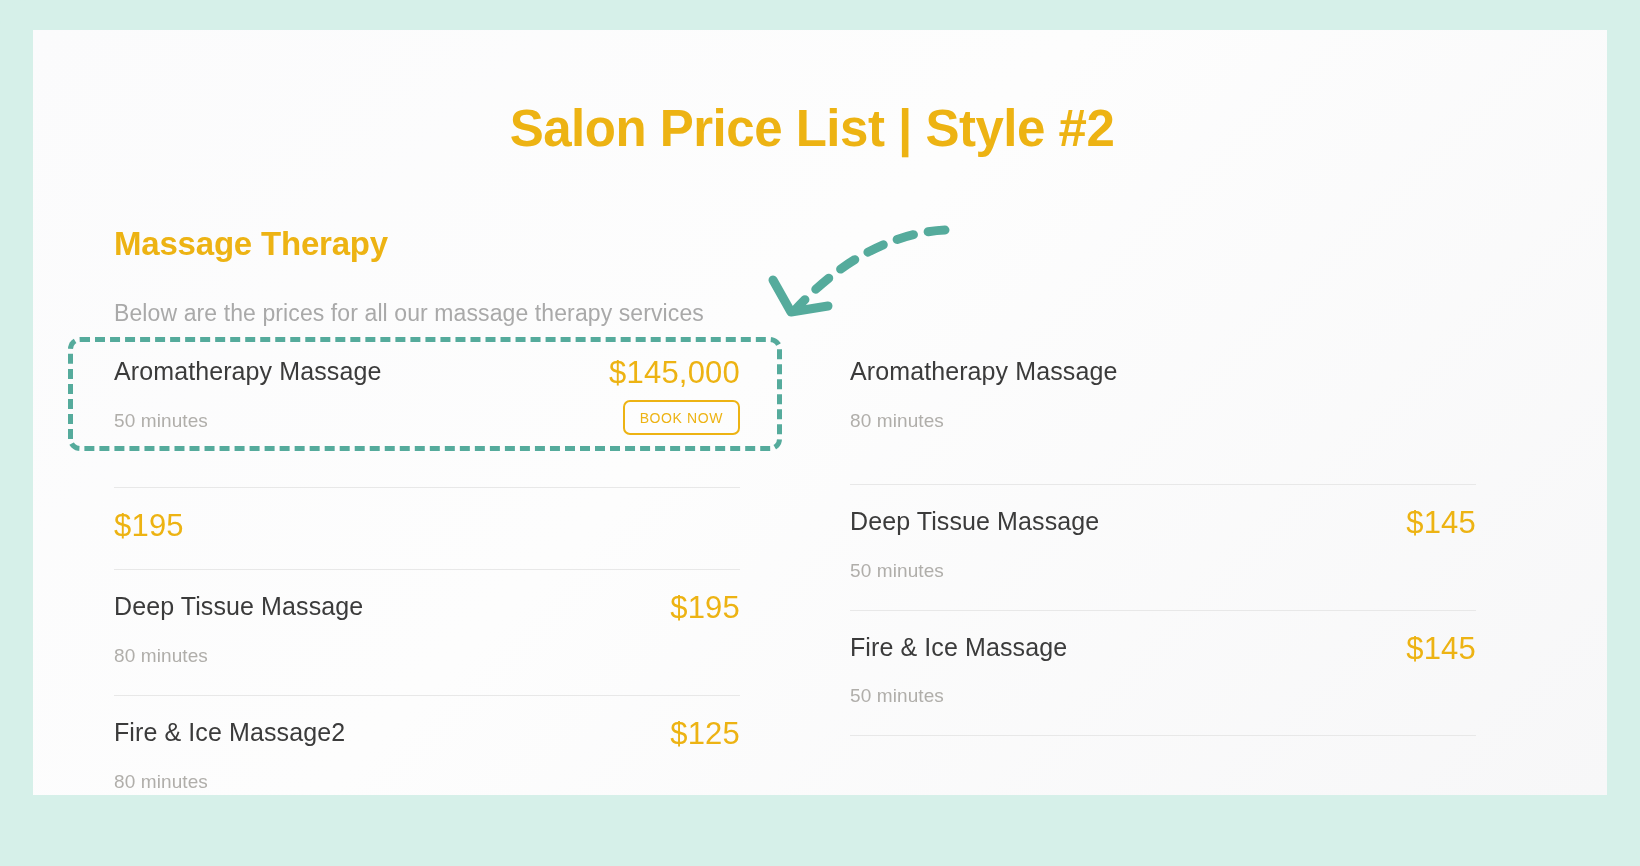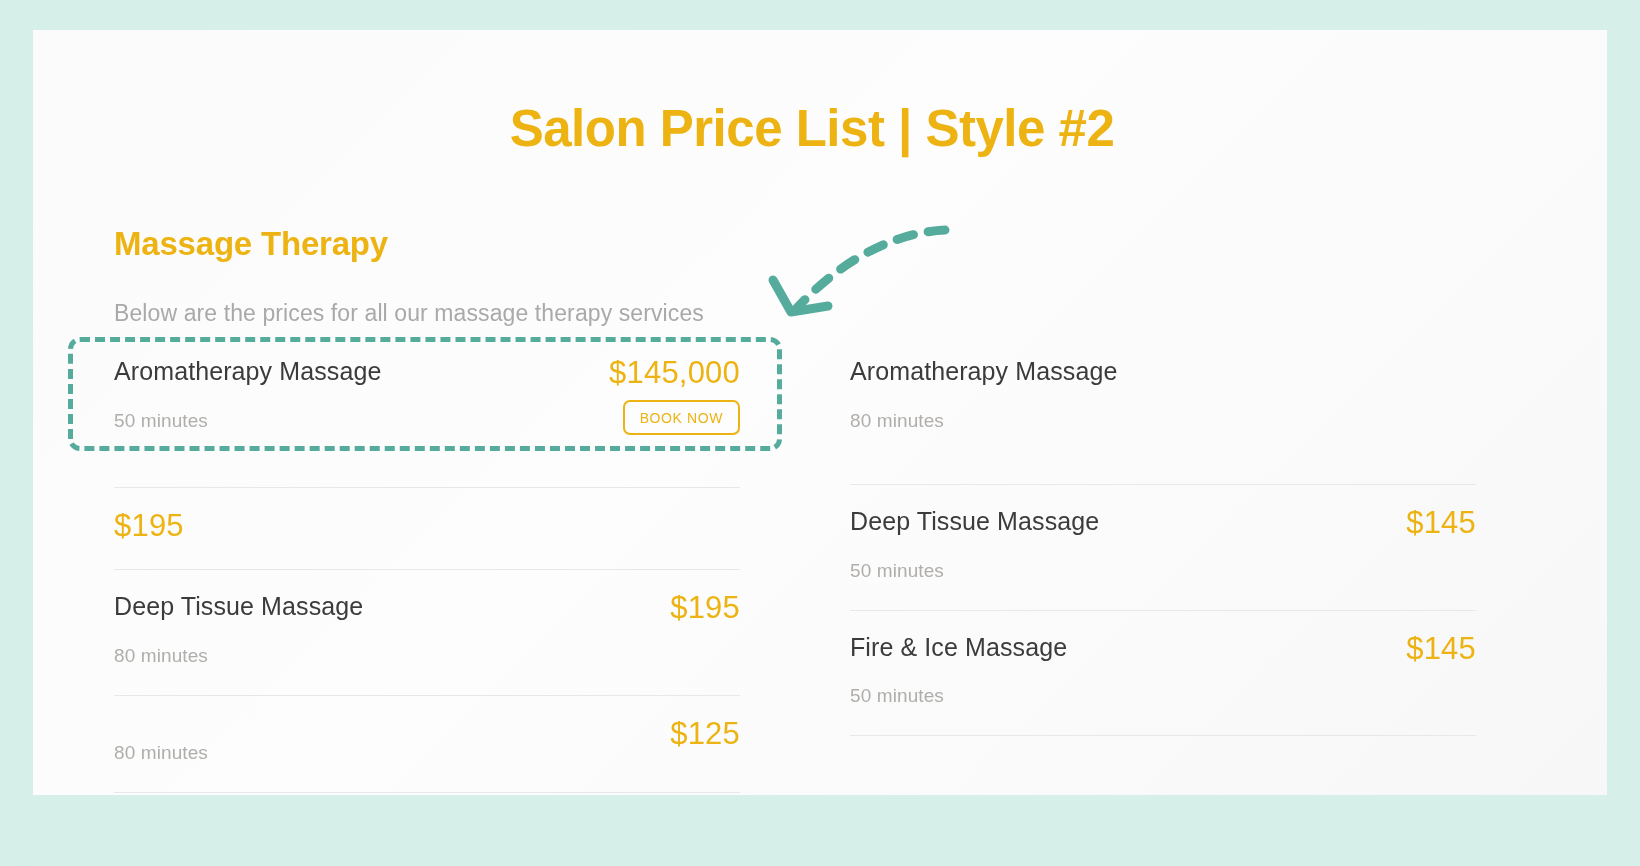--- a/index.html
+++ b/index.html
@@ -198,20 +198,21 @@
             <div class="row-info">
               <div class="row-name">Deep Tissue Massage</div>
               <div class="row-duration">80 minutes</div>
             </div>
             <div class="row-right">
               <div class="row-price">$195</div>
             </div>
           </div>
           <div class="price-row">
             <div class="row-info">
+              <div class="row-name">Fire &amp; Ice Massage2</div>
               <div class="row-duration">80 minutes</div>
             </div>
             <div class="row-right">
               <div class="row-price">$125</div>
             </div>
           </div>
         </div>
         <div class="price-col right">
           <div class="price-row featured">
             <div class="row-info">

